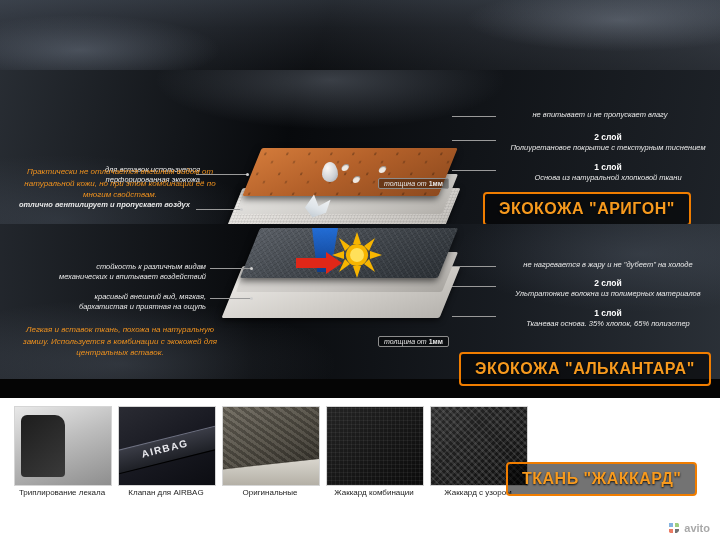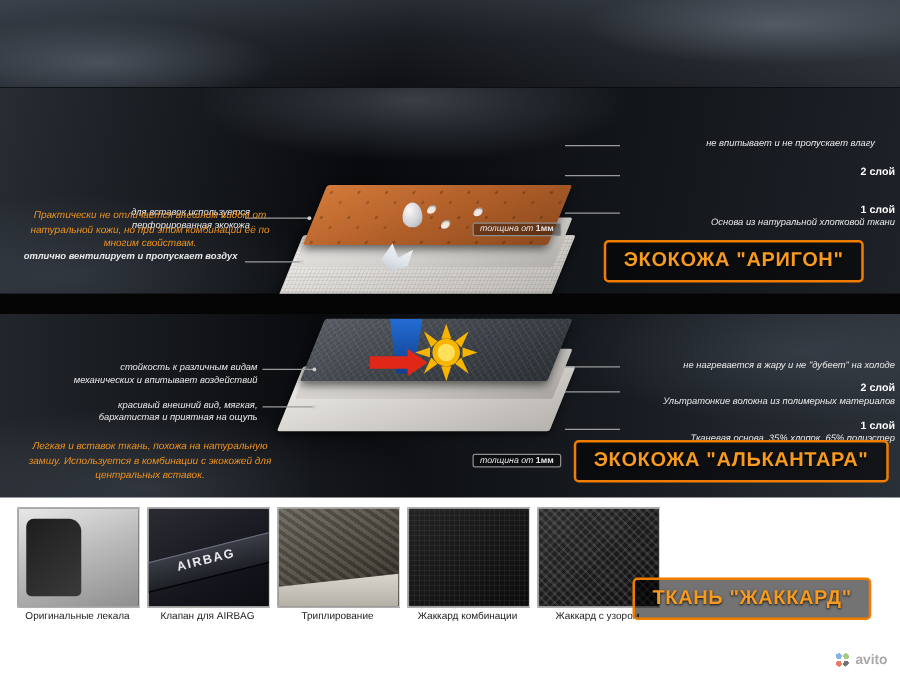--- a/index.html
+++ b/index.html
@@ -52,21 +52,21 @@
 
   
   .panel {
     position: absolute;
     left: 0;
     width: 720px;
     background: #000;
     overflow: hidden;
   }
   .panel-1 { top: 70px; height: 165px; }
-  .panel-2 { top: 251px; height: 155px; }
+  .panel-2 { top: 224px; height: 155px; }
 
   .panel .carbg {
     position: absolute;
     inset: 0;
     background:
       radial-gradient(ellipse 300px 90px at 120px 140px, rgba(110,120,135,.30), rgba(0,0,0,0) 72%),
       radial-gradient(ellipse 260px 80px at 640px 30px, rgba(100,110,125,.28), rgba(0,0,0,0) 72%),
       linear-gradient(90deg, rgba(40,45,52,.85) 0%, rgba(10,12,15,.9) 35%, rgba(30,35,42,.8) 70%, rgba(60,68,78,.7) 100%);
   }
   .panel-1 .carbg {
@@ -183,21 +183,21 @@
   }
 
   
   .callout {
     position: absolute;
     color: #e9e9e9;
     font-size: 7.5px;
     font-style: italic;
     line-height: 1.35;
   }
-  .callout.right { text-align: right; }
+  .callout.right { text-align: center; }
   .callout.left  { text-align: right; }
 
   .leader {
     position: absolute;
     height: 1px;
     background: #9a9a9a;
   }
   .leader-dot {
     position: absolute;
     width: 3px; height: 3px;
@@ -408,20 +408,21 @@
     <div class="leader-dot" style="left:240px; top:138px;"></div>
 
     <div class="leader" style="left:452px; top:46px; width:44px;"></div>
     <div class="callout right" style="left:500px; top:40px; width:200px;">
       <div>не впитывает и не пропускает влагу</div>
     </div>
 
     <div class="leader" style="left:452px; top:70px; width:44px;"></div>
     <div class="callout right" style="left:500px; top:62px; width:216px;">
       <div class="layer-num">2 слой</div>
+      <div>Полиуретановое покрытие с текстурным тиснением</div>
     </div>
 
     <div class="leader" style="left:452px; top:100px; width:44px;"></div>
     <div class="callout right" style="left:500px; top:92px; width:216px;">
       <div class="layer-num">1 слой</div>
       <div>Основа из натуральной хлопковой ткани</div>
     </div>
 
     <div class="thickness" style="left:378px; top:108px;">
       <span>толщина от</span>
@@ -509,34 +510,34 @@
   </div>
 
   <div class="badge badge-2">ЭКОКОЖА "АЛЬКАНТАРА"</div>
 
   <div class="bottom">
 
     <div class="tile t1">
       <div class="tile-1-bg"></div>
       <div class="tile-1-seat"></div>
     </div>
-    <div class="tile-cap c1">Оригинальные лекала</div>
+    <div class="tile-cap c1">Триплирование лекала</div>
 
     <div class="tile t2">
       <div class="tile-2-bg"></div>
       <div class="airbag-strip"></div>
       <div class="airbag-text">AIRBAG</div>
     </div>
     <div class="tile-cap c2">Клапан для AIRBAG</div>
 
     <div class="tile t3">
       <div class="tile-3-bg"></div>
       <div class="tile-3-fold"></div>
     </div>
-    <div class="tile-cap c3">Триплирование</div>
+    <div class="tile-cap c3">Оригинальные</div>
 
     <div class="tile t4">
       <div class="tile-4-bg"></div>
     </div>
     <div class="tile-cap c4">Жаккард комбинации</div>
 
     <div class="tile t5">
       <div class="tile-5-bg"></div>
     </div>
     <div class="tile-cap c5">Жаккард с узором</div>

